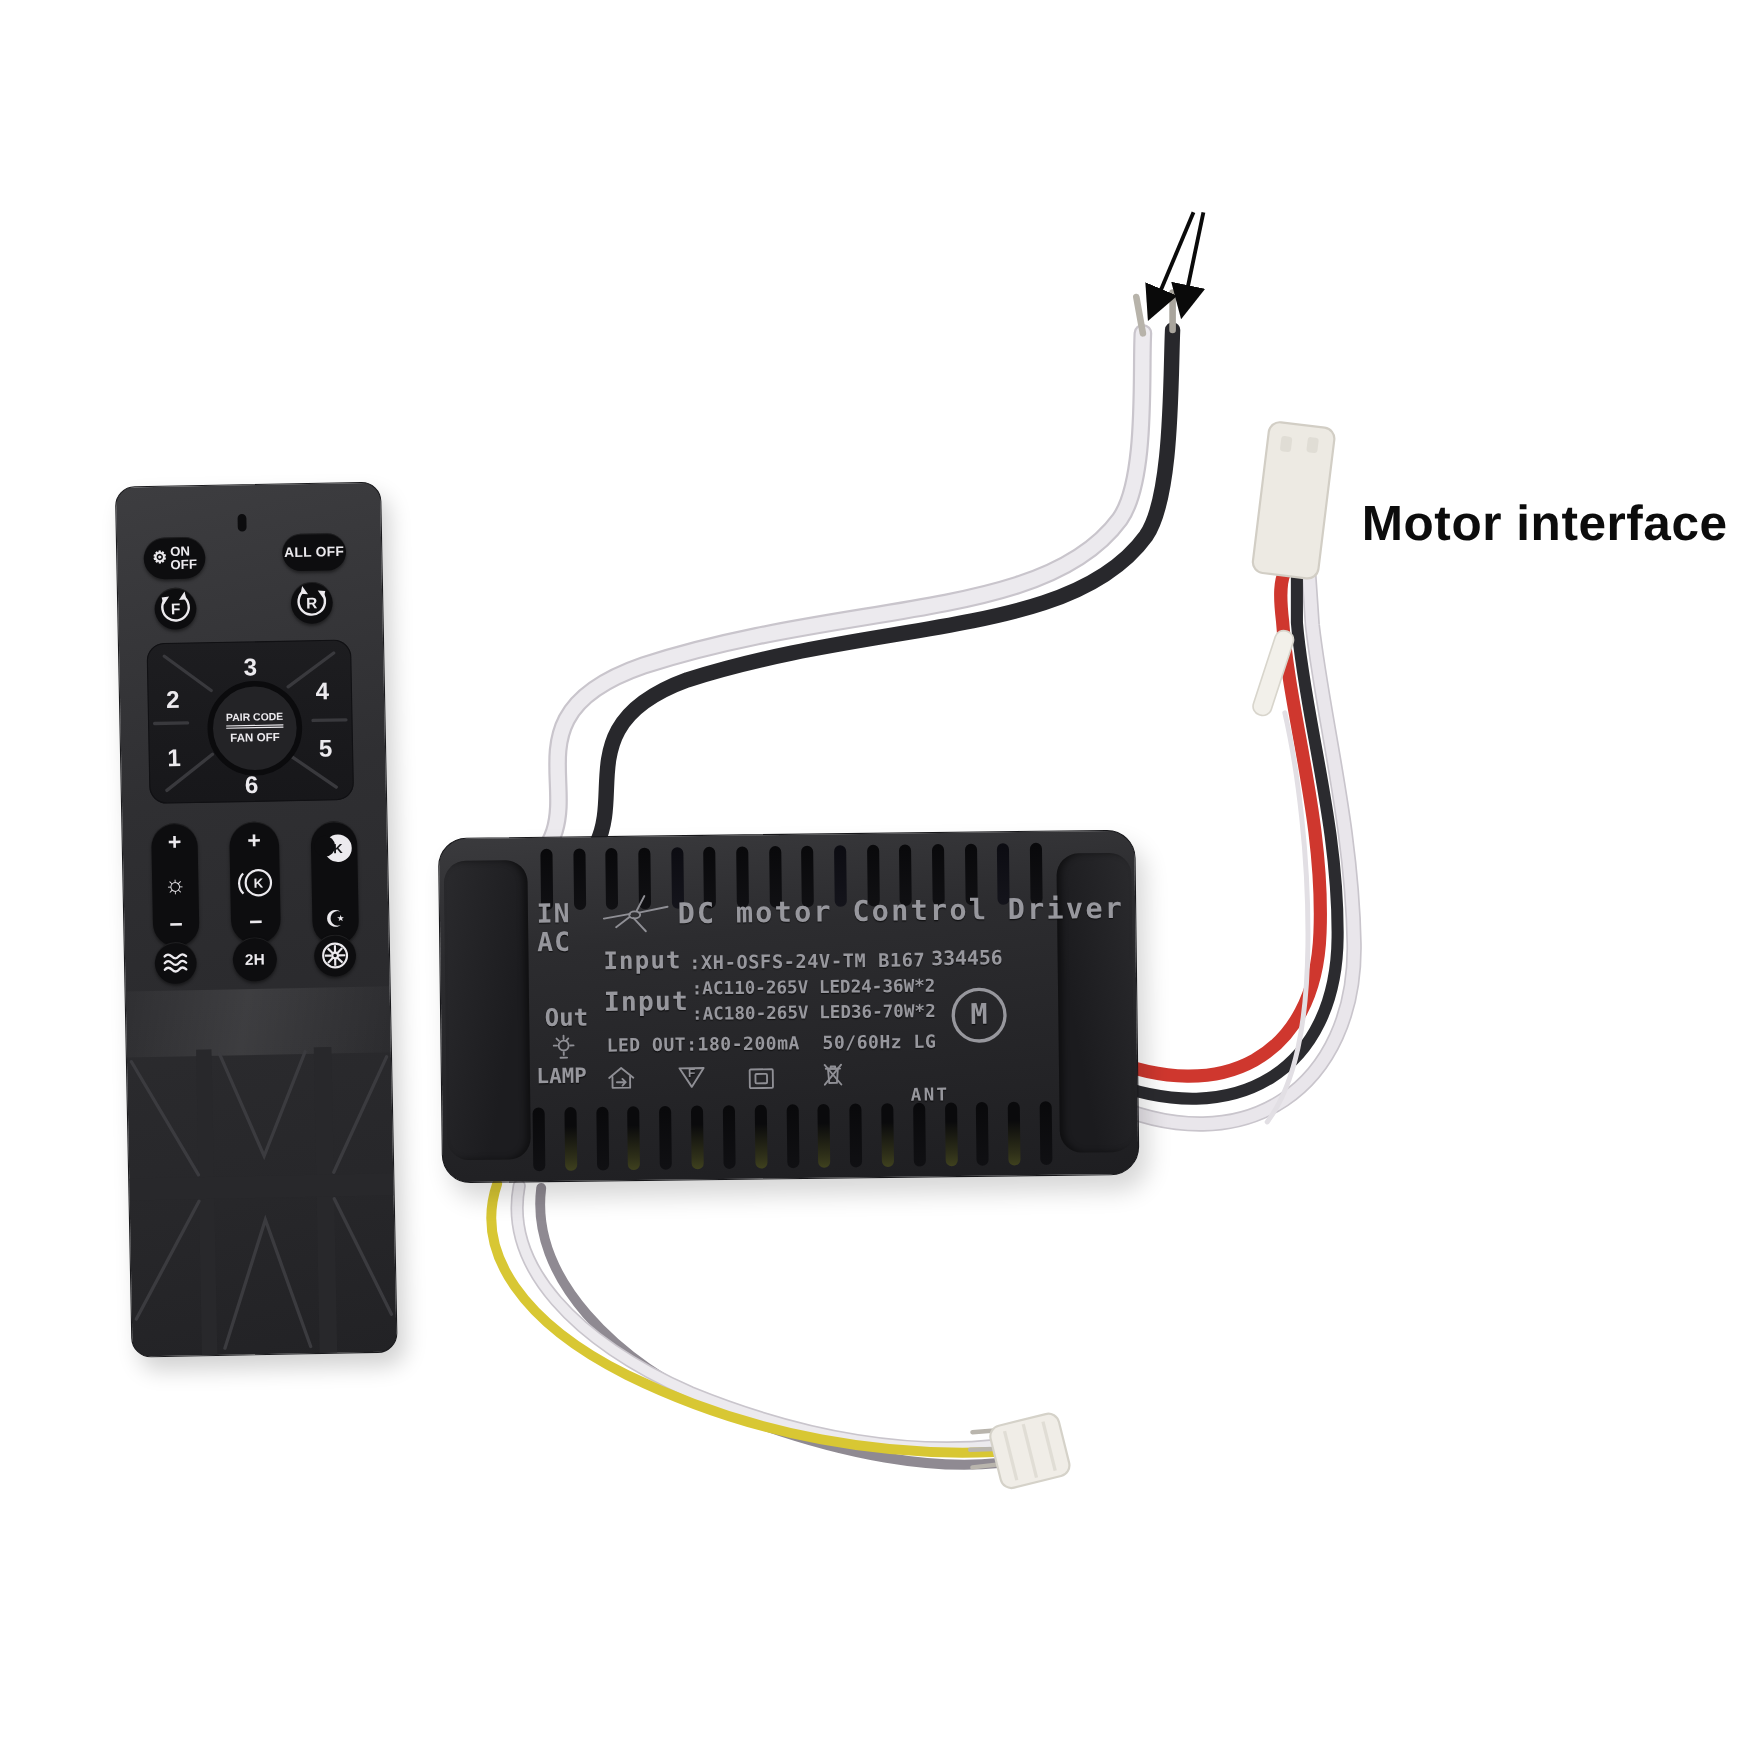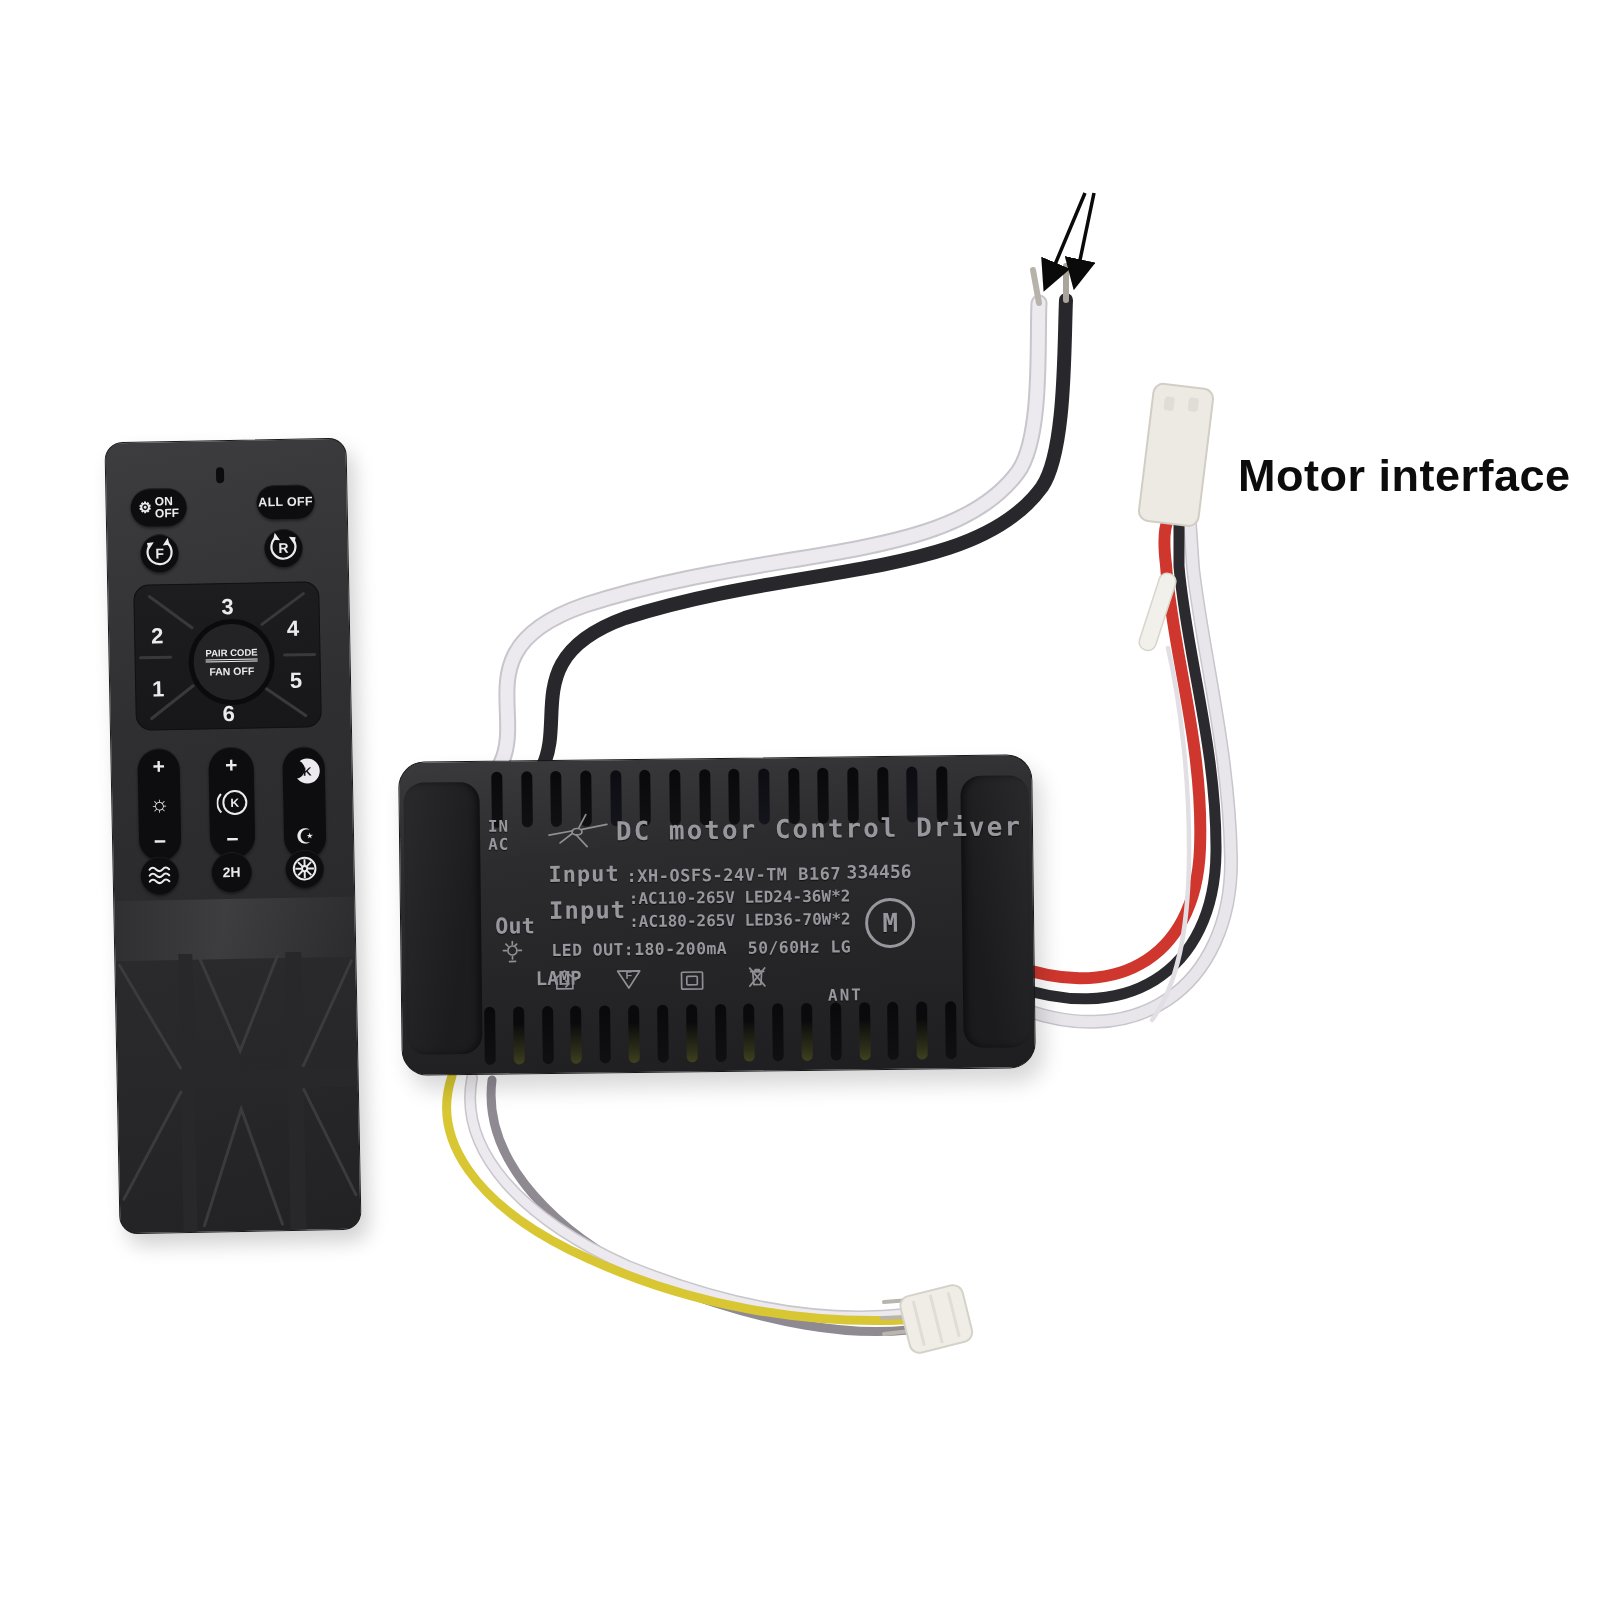--- a/index.html
+++ b/index.html
@@ -29,31 +29,31 @@
   .vents{position:absolute;left:92px;right:84px;display:flex;justify-content:space-between;}
   .vents-top{top:10px;height:56px;}
   .vents-bottom{left:82px;right:78px;bottom:9px;height:58px;}
   .vents div{width:11px;border-radius:6px;background:linear-gradient(180deg,#09090b,#101013);}
   .vents-bottom div:nth-child(2n){background:linear-gradient(180deg,#0a0a0c 30%,#2e2f19 80%,#3f411e);}
   .vents-top div:nth-child(5n){background:linear-gradient(180deg,#0c0c12,#14141b);}
 
   .print{position:absolute;inset:0;color:#97979d;font-family:"DejaVu Sans Mono",monospace;
          text-shadow:0 1px 1px rgba(0,0,0,.6);}
   .print .t{position:absolute;white-space:pre;}
-  .p-in{left:88px;top:56px;font-size:16px;font-weight:700;line-height:1.1;letter-spacing:1px;}
+  .p-in{left:88px;top:56px;font-size:24px;font-weight:700;line-height:1.1;letter-spacing:1px;}
   .p-title{left:216px;top:56px;font-size:26px;font-weight:700;letter-spacing:2px;}
   .p-model-l{left:148px;top:101px;font-size:22px;font-weight:700;letter-spacing:1px;}
   .p-model-v{left:226px;top:106px;font-size:17px;font-weight:700;letter-spacing:.5px;}
   .p-batch{left:446px;top:104px;font-size:18px;font-weight:700;}
   .p-input-l{left:148px;top:136px;font-size:24px;font-weight:700;letter-spacing:1px;}
   .p-input1{left:228px;top:129px;font-size:16px;font-weight:700;}
   .p-input2{left:228px;top:152px;font-size:16px;font-weight:700;}
   .p-ledout{left:150px;top:180px;font-size:16.5px;font-weight:700;letter-spacing:.4px;}
   .p-out{left:94px;top:152px;font-size:22px;font-weight:700;}
-  .p-lamp{left:86px;top:206px;font-size:19px;font-weight:700;margin-left:48px;}
+  .p-lamp{left:86px;top:206px;font-size:19px;font-weight:700;}
   .p-ant{left:426px;top:228px;font-size:16px;font-weight:700;letter-spacing:2px;}
   .m-circle{position:absolute;left:464px;top:141px;width:44px;height:44px;border:3px solid #97979d;
             border-radius:50%;display:flex;align-items:center;justify-content:center;
             font:700 26px "DejaVu Sans Mono",monospace;}
   .dicon{position:absolute;}
   .dicon svg{stroke:#8f8f95;fill:none;stroke-width:1.7;stroke-linecap:round;stroke-linejoin:round;}
   .di-fan{left:146px;top:50px;}
   .di-bulb{left:98px;top:178px;}
   .di-house{left:150px;top:208px;}
   .di-tri{left:214px;top:208px;}

